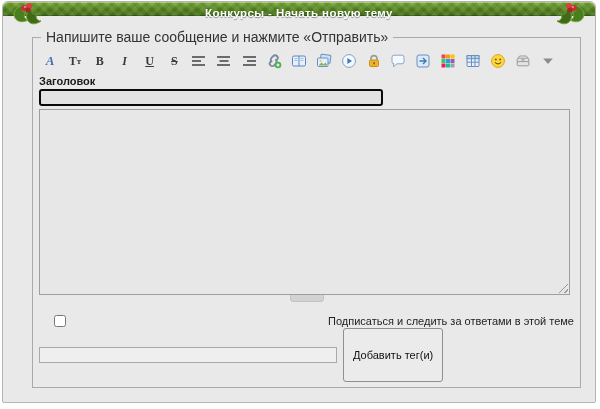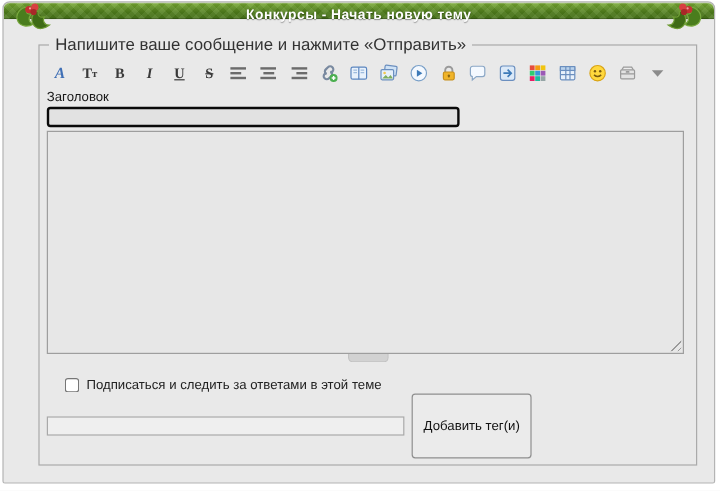--- a/index.html
+++ b/index.html
@@ -52,21 +52,21 @@
   .tbi svg{display:block;}
   .g{font-family:"Liberation Serif",serif;font-weight:bold;font-style:normal;
      font-size:12px;line-height:16px;color:#3a3a3a;}
   .glg{font-size:13px;}
   .gsm{font-size:9px;}
   .gi{font-style:italic;}
   .gblue{color:#3f6fb5;}
   .gu{text-decoration:underline;}
   .gs{text-decoration:line-through;}
   
-  .field-label{font-weight:normal;color:#1a1a1a;margin:3px 0 2px 0;}
+  .field-label{font-weight:bold;color:#1a1a1a;margin:3px 0 2px 0;}
   .title-input{
     display:block;width:344px;height:17px;box-sizing:border-box;
     border:2px solid #0a0a0a;border-radius:3px;background:#e2e2e2;
     margin:0 0 3px 0;padding:0 3px;font:11px "Liberation Sans",sans-serif;outline:none;
   }
   .message-wrap{position:relative;width:531px;}
   .message-area{
     display:block;width:531px;height:186px;box-sizing:border-box;
     border:1px solid #9e9e9e;background:#e7e7e7;resize:none;
     font:11px "Liberation Sans",sans-serif;padding:3px;outline:none;
@@ -74,21 +74,21 @@
   .ta-grip{
     position:absolute;right:2px;bottom:2px;width:10px;height:10px;pointer-events:none;
     background:repeating-linear-gradient(-45deg, transparent 0 2px, #9a9a9a 2px 3px, transparent 3px 4px);
     clip-path:polygon(100% 0, 100% 100%, 0 100%);
   }
   .drag-handle{
     width:34px;height:7px;margin:0 auto;background:#d2d2d2;
     border:1px solid #c2c2c2;border-top:none;border-radius:0 0 4px 4px;
     cursor:row-resize;box-sizing:border-box;
   }
-  .opt-row{display:flex;align-items:center;margin:13px 0 0 15px;}
+  .opt-row{display:flex;align-items:center;margin:13px 0 0 15px;justify-content:space-between;}
   .opt-row input[type=checkbox]{width:12px;height:12px;margin:0 6px 0 0;}
   .tags-label{margin-top:12px;}
   .tags-row{display:flex;align-items:center;gap:6px;margin-top:1px;}
   .tags-input{
     width:298px;height:16px;box-sizing:border-box;border:1px solid #a9a9a9;
     background:#efefef;padding:0 3px;font:11px "Liberation Sans",sans-serif;
   }
   .btn{
     font:11px "Liberation Sans",sans-serif;background:#ebebeb;border:1px solid #8f8f8f;
     border-radius:3px;padding:20px 9px;color:#111;cursor:pointer;

